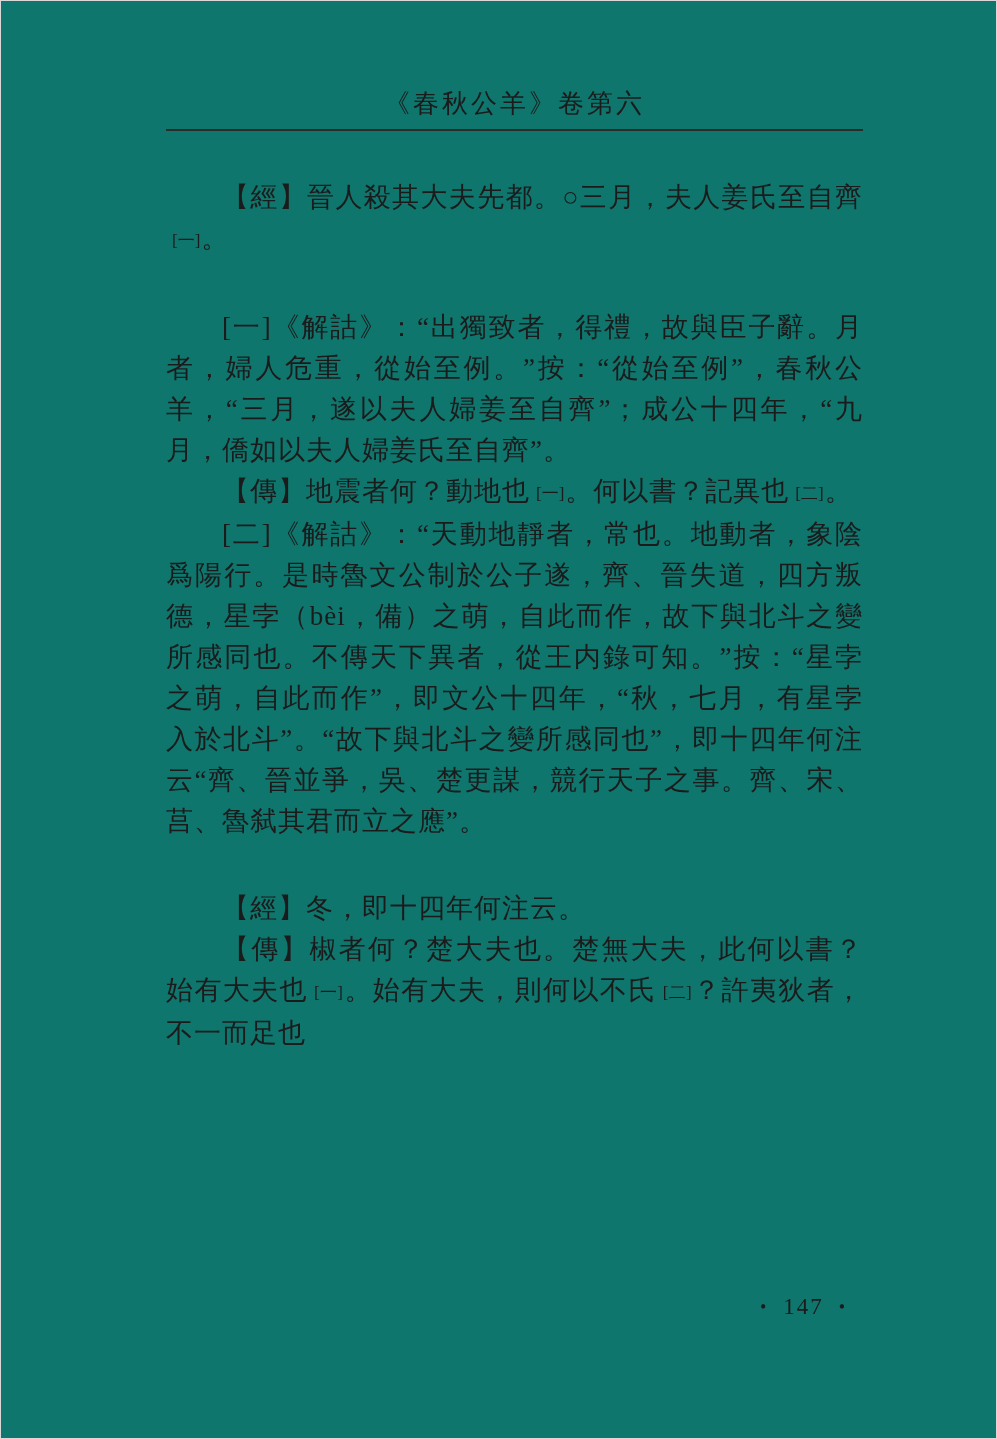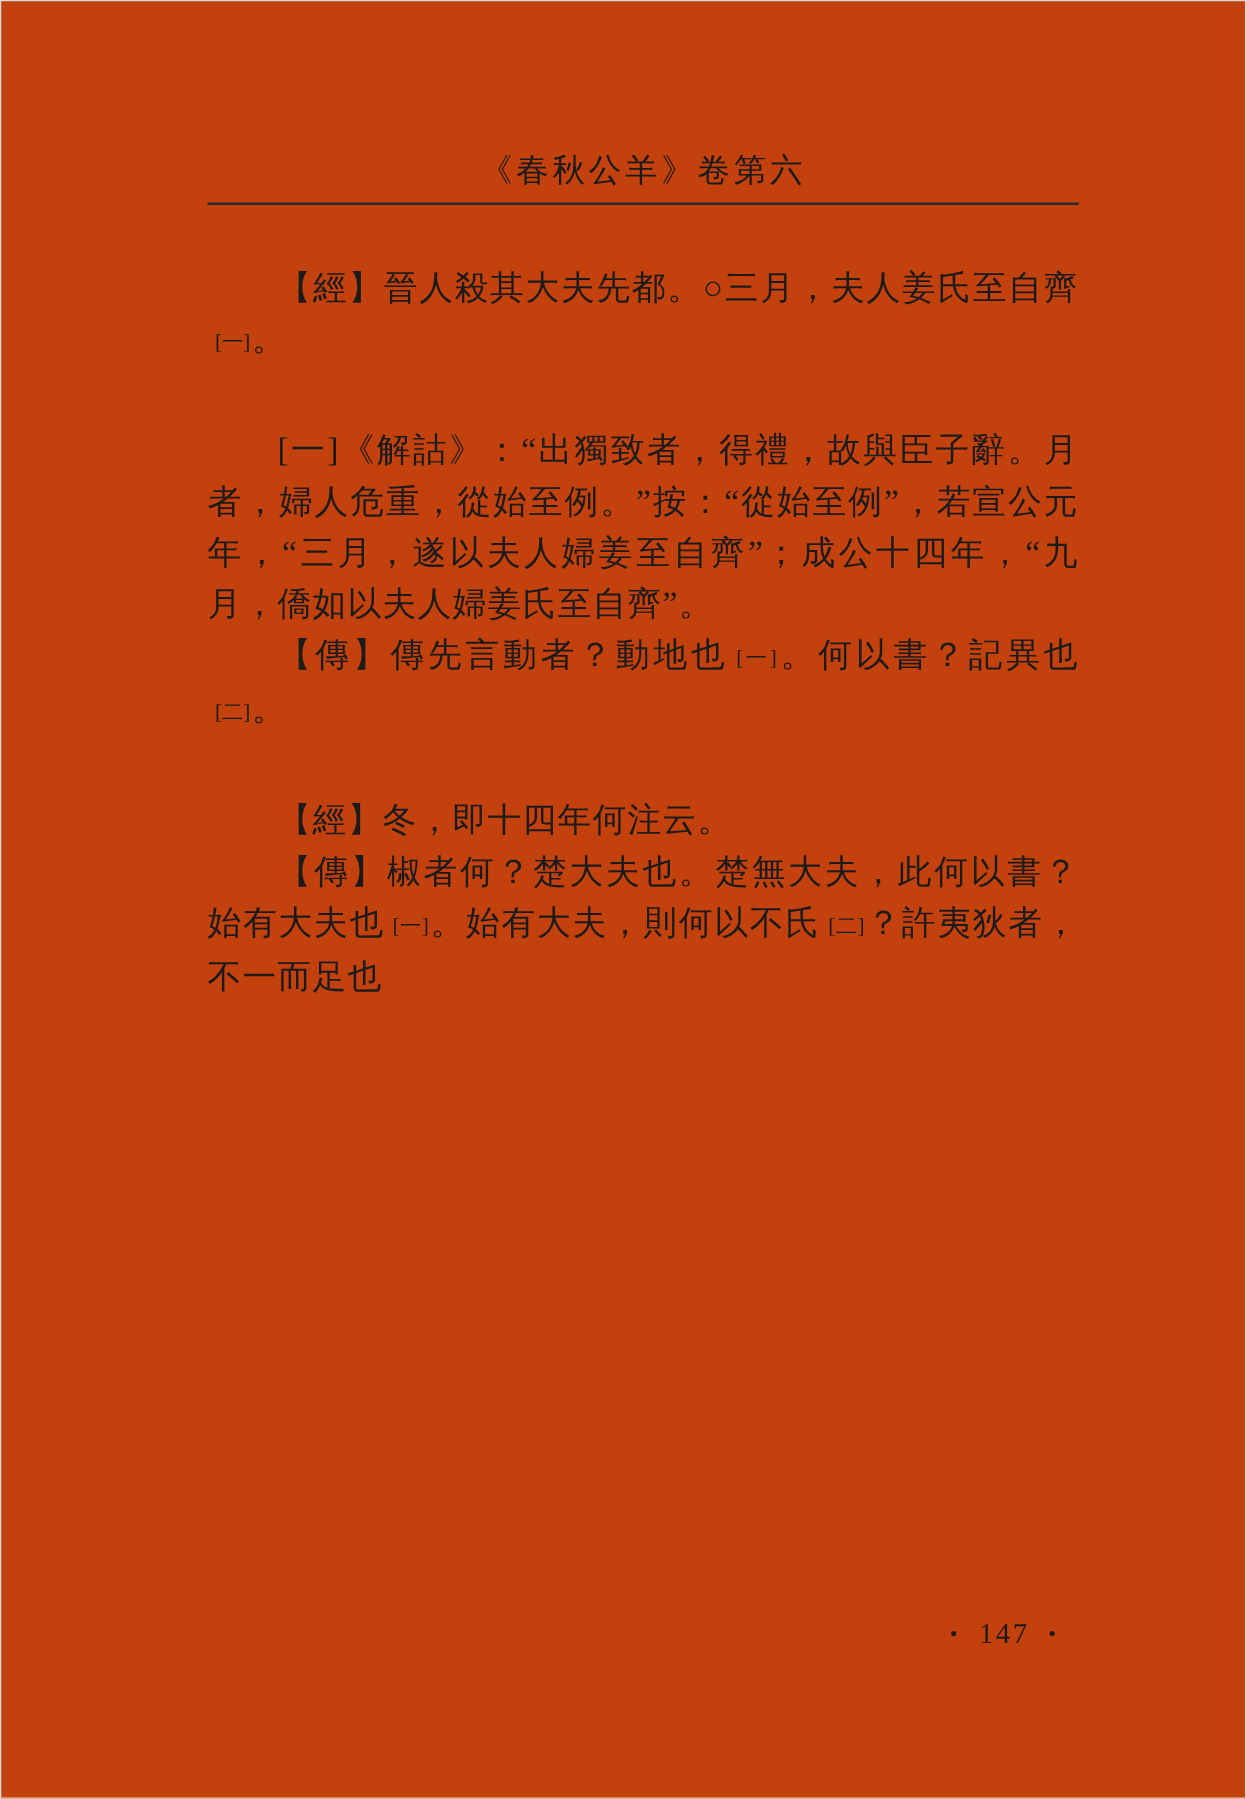--- a/index.html
+++ b/index.html
@@ -5,27 +5,27 @@
   html, body {
     margin: 0;
     padding: 0;
     background: #f2f2f2;
   }
   .page {
     position: relative;
     width: 997px;
     height: 1439px;
     margin: 0 auto;
-    background: #c2410c;
+    background: #0f766e;
     box-shadow: inset 0 0 0 1px #d9d9d9;
     overflow: hidden;
     font-family: "Liberation Serif", "DejaVu Serif", serif;
     color: #1b1b1b;
     box-sizing: border-box;
-    padding-top: 120px;
+    padding-top: 87px;
   }
   .content {
     width: 697px;
     margin-left: 166px;
   }
   .header-title {
     text-align: center;
     font-size: 26px;
     line-height: 34px;
     letter-spacing: 3px;
@@ -71,22 +71,23 @@
 </style>
 </head>
 <body>
 
 <div class="page">
   <div class="content">
     <h1 class="header-title">《春秋公羊》卷第六</h1>
     <hr class="rule">
     <div class="body-text">
         <p class="para indent gap"><span>【經】晉人殺其大夫先都。○三月，夫人姜氏至自齊</span><span class="marker">[一]</span><span>。</span></p>
-        <p class="para indent gap"><span>[一]《解詁》：“出獨致者，得禮，故與臣子辭。月者，婦人危重，從始至例。”按：“從始至例”，若宣公元年，“三月，遂以夫人婦姜至自齊”；成公十四年，“九月，僑如以夫人婦姜氏至自齊”。</span></p>
-        <p class="para indent"><span>【傳】傳先言動者？動地也</span><span class="marker">[一]</span><span>。何以書？記異也</span><span class="marker">[二]</span><span>。</span></p>
+        <p class="para indent gap"><span>[一]《解詁》：“出獨致者，得禮，故與臣子辭。月者，婦人危重，從始至例。”按：“從始至例”，春秋公羊，“三月，遂以夫人婦姜至自齊”；成公十四年，“九月，僑如以夫人婦姜氏至自齊”。</span></p>
+        <p class="para indent"><span>【傳】地震者何？動地也</span><span class="marker">[一]</span><span>。何以書？記異也</span><span class="marker">[二]</span><span>。</span></p>
+        <p class="para indent"><span>[二]《解詁》：“天動地靜者，常也。地動者，象陰爲陽行。是時魯文公制於公子遂，齊、晉失道，四方叛德，星孛（bèi，備）之萌，自此而作，故下與北斗之變所感同也。不傳天下異者，從王内錄可知。”按：“星孛之萌，自此而作”，即文公十四年，“秋，七月，有星孛入於北斗”。“故下與北斗之變所感同也”，即十四年何注云“齊、晉並爭，吳、楚更謀，競行天子之事。齊、宋、莒、魯弑其君而立之應”。</span></p>
         <p class="para indent gap"><span>【經】冬，即十四年何注云。</span></p>
         <p class="para indent"><span>【傳】椒者何？楚大夫也。楚無大夫，此何以書？始有大夫也</span><span class="marker">[一]</span><span>。始有大夫，則何以不氏</span><span class="marker">[二]</span><span>？許夷狄者，不一而足也</span></p>
       </div>
   </div>
   <div class="page-number">
     <span class="bullet">•</span>
     <span class="number">147</span>
     <span class="bullet">•</span>
   </div>
 </div>

